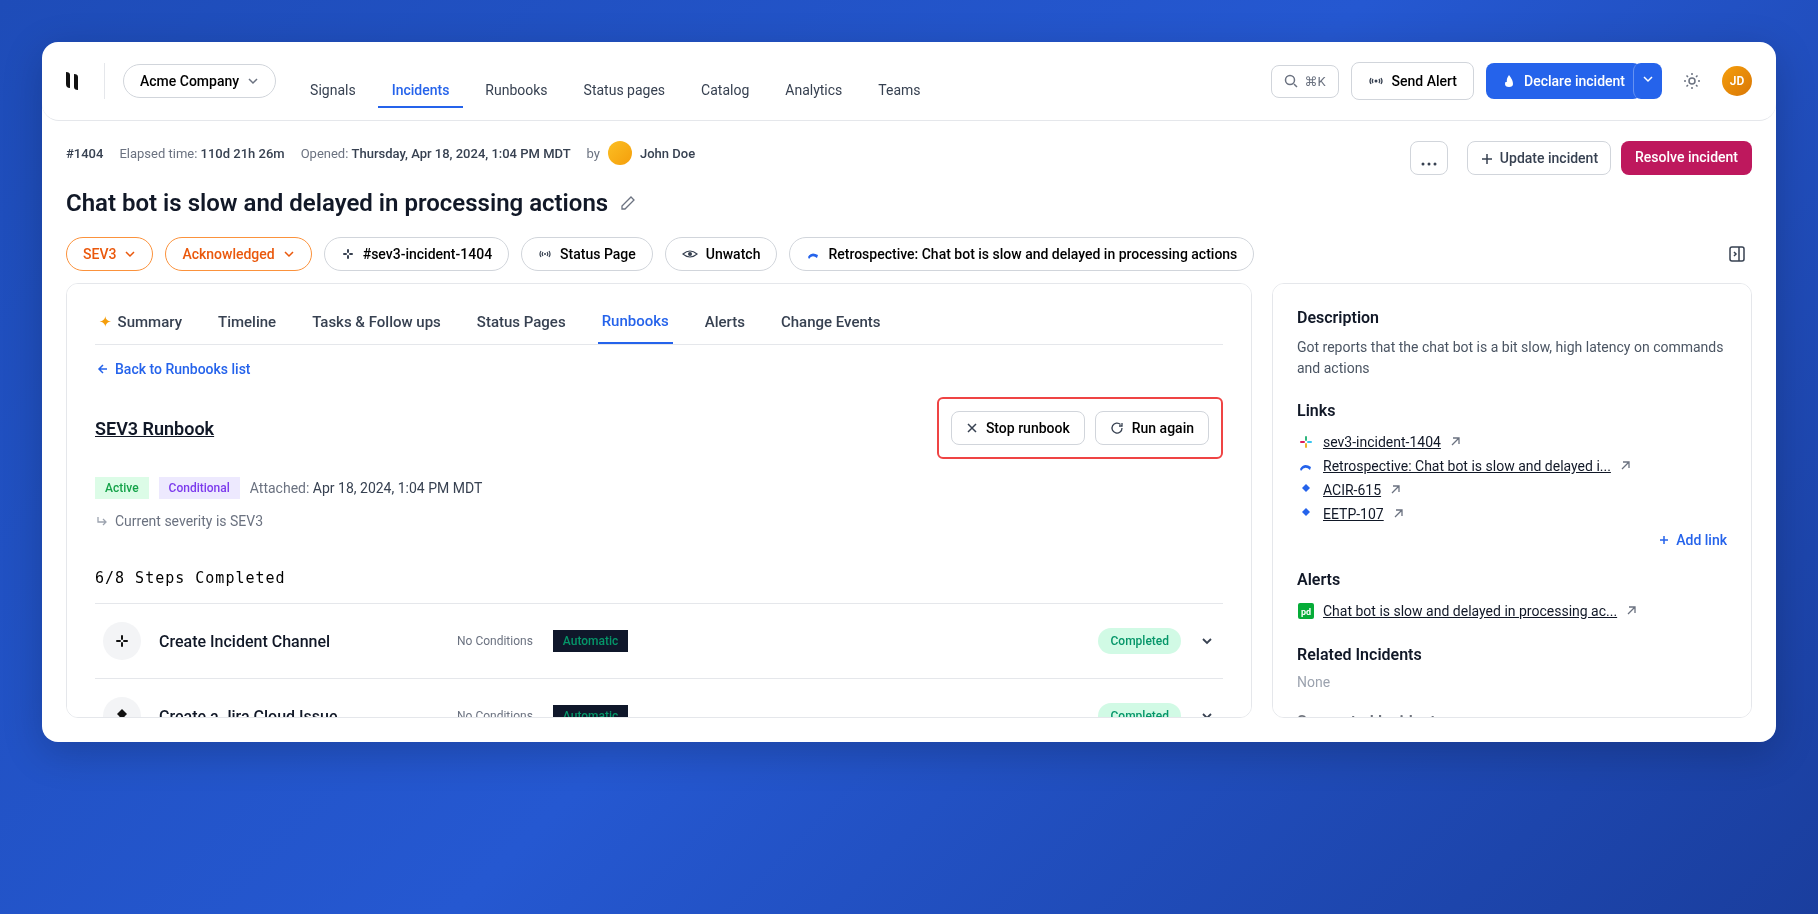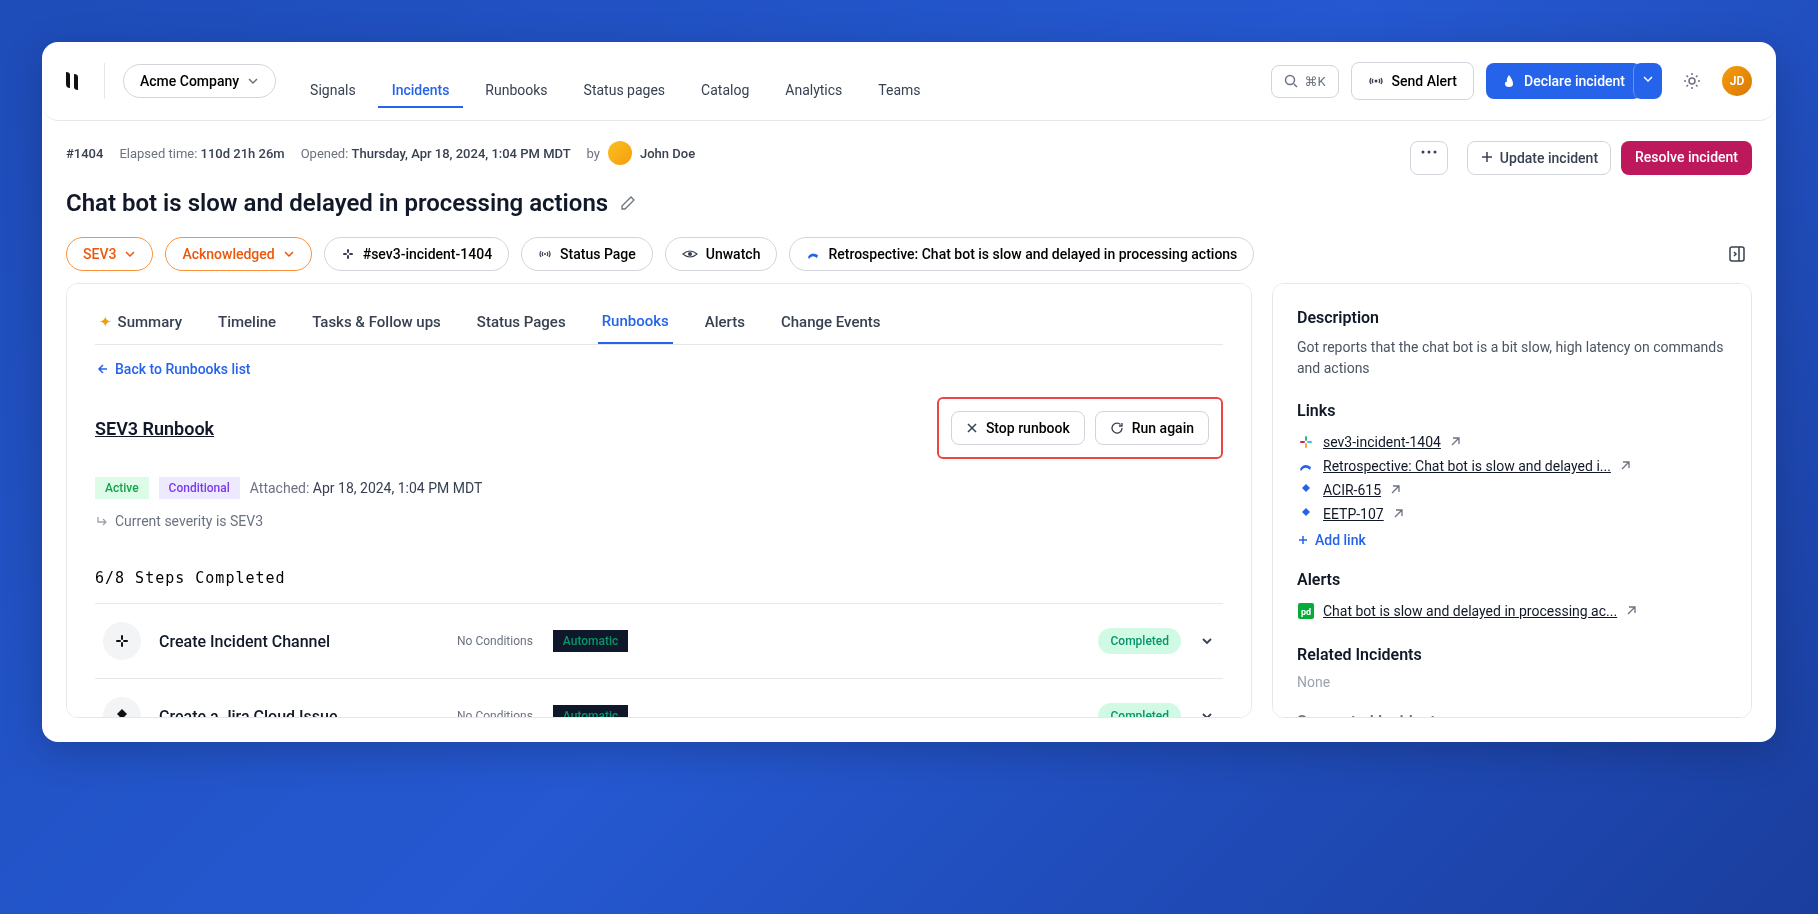--- a/index.html
+++ b/index.html
@@ -73,21 +73,21 @@
 .meta-row { display:flex; align-items:center; gap:16px; font-size:13px; color:#6b7280; flex-wrap:wrap;}
 .meta-row .mval { color:#374151; font-weight:500;}
 .meta-row .by-author { display:flex; align-items:center; gap:8px;}
 .mini-avatar {width:24px;height:24px;border-radius:50%;background:linear-gradient(135deg,#fbbf24,#f59e0b);}
 .title-row { display:flex; align-items:center; gap:12px; margin-top:14px;}
 .incident-title { font-size:24px; font-weight:600; color:#111827;}
 .edit-icon { color:#6b7280; cursor:pointer;}
 .head-actions { display:flex; gap:10px; margin-left:auto;}
 .icon-btn {
   border:1px solid #d1d5db; border-radius:8px; padding:8px 12px; cursor:pointer; color:#374151;
-  display:flex;align-items:flex-start;gap:6px;font-size:14px;font-weight:500;margin-left:9px;
+  display:flex;align-items:flex-end;gap:6px;font-size:14px;font-weight:500;margin-left:9px;
 }
 .primary-btn {
   background:#be185d; color:#fff; border-radius:8px; padding:8px 14px; cursor:pointer;
   font-size:14px;font-weight:500;
 }
 
 .pill-row { display:flex; gap:12px; align-items:center; margin:20px 24px 12px 24px;}
 .pill {
   border:1px solid #d1d5db; border-radius:20px; padding:8px 16px;
   display:flex;align-items:center;gap:8px;font-size:14px;font-weight:500;cursor:pointer;
@@ -137,21 +137,21 @@
 .step-tags { display:flex; gap:10px; flex:1;}
 .step-end { display:flex; align-items:center; gap:18px;}
 .chev { color:#374151; cursor:pointer;}
 
 .sp-section { margin-bottom:22px;}
 .sp-title { font-size:16px; font-weight:600; margin-bottom:10px; color:#111827;}
 .sp-desc { font-size:14px; color:#4b5563; line-height:1.5;}
 .sp-link { display:flex; align-items:center; gap:8px; font-size:14px; padding:4px 0;}
 .sp-link a { color:#111827; text-decoration:underline; cursor:pointer;}
 .sp-link .ext { color:#6b7280;}
-.add-link { color:#2563eb; font-size:14px; font-weight:500; display:flex;align-items:center;gap:6px;cursor:pointer;margin-top:6px;}
+.add-link { color:#2563eb; font-size:14px; font-weight:500; display:flex;align-items:center;gap:6px;cursor:pointer;margin-top:6px;justify-content:flex-end;}
 .none-text { color:#9ca3af; font-size:14px;}
 .link-icon { width:18px; display:flex; justify-content:center;}
 svg { display:block;}
 </style>
 </head>
 <body>
 
 <div class="app-window">
 
   <div class="navbar">

